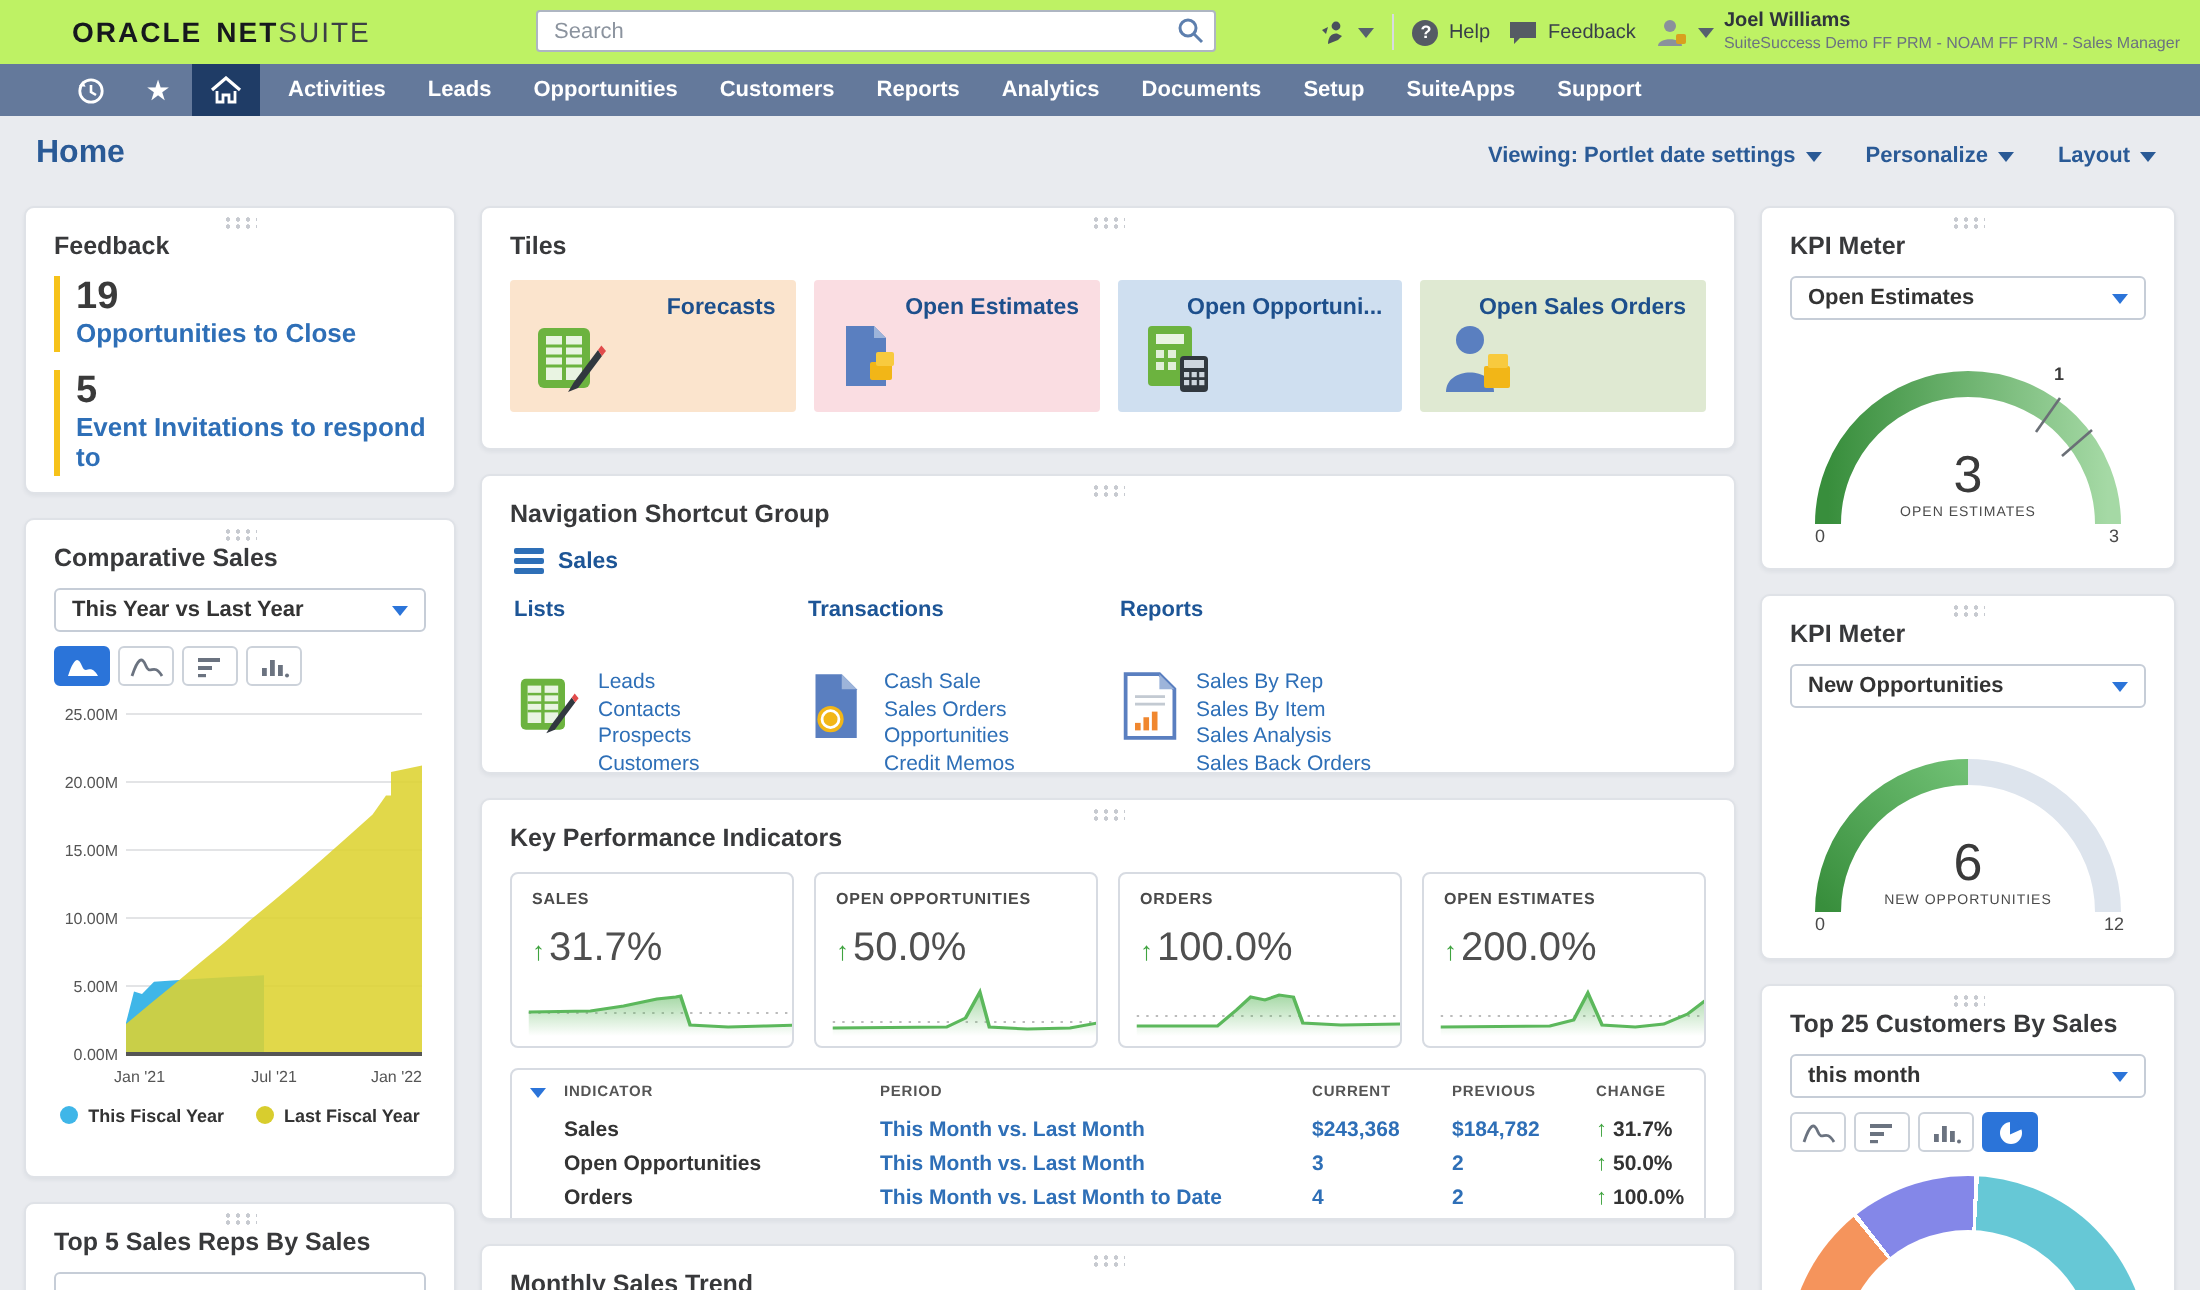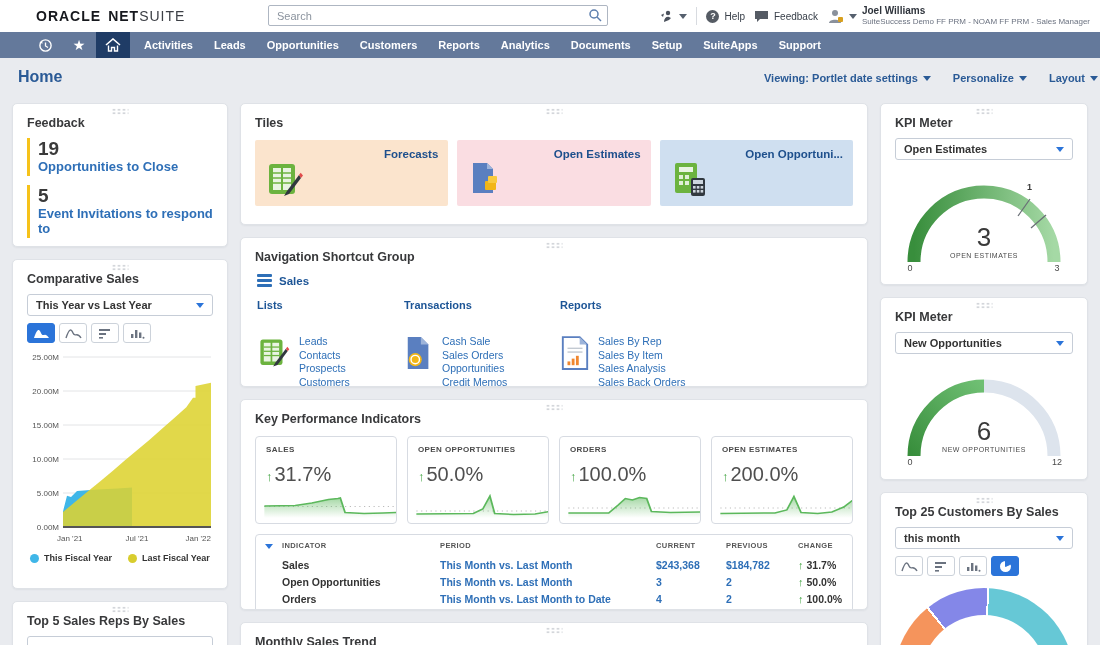--- a/index.html
+++ b/index.html
@@ -1,20 +1,20 @@
 <!DOCTYPE html>
 <html><head>
 <meta charset="utf-8">
 <style>
   * { box-sizing: border-box; margin: 0; padding: 0; }
   html,body { width:1100px; height:645px; overflow:hidden; }
   body { font-family:"Liberation Sans", sans-serif; background:#e9ebef; position:relative; }
 
   
-  .topbar { height:32px; background:#ffffff; position:relative; }
+  .topbar { height:32px; background:#bef264; position:relative; }
   .brand { position:absolute; left:36px; top:8px; font-size:14px; letter-spacing:1px; color:#16181d; white-space:nowrap; }
   .brand .oracle { font-weight:bold; }
   .brand .net { font-weight:bold; margin-left:7px; }
   .brand .suite { font-weight:normal; color:#3c3f45; }
   .searchwrap { position:absolute; left:268px; top:5px; width:340px; height:21px; }
   .searchwrap input { width:100%; height:100%; border:1px solid #aeb6c2; border-radius:2px; padding:0 26px 0 8px; font-size:11px; color:#333; font-family:inherit; }
   .searchwrap input::placeholder { color:#8b939e; }
   .searchwrap .mag { position:absolute; right:6px; top:3px; }
   .top-right { position:absolute; right:10px; top:0; height:32px; display:flex; align-items:center; gap:9px; }
   .tr-item { display:flex; align-items:center; gap:5px; font-size:10px; color:#39404a; cursor:pointer; }
@@ -33,21 +33,21 @@
   .nav-ico { width:34px; height:26px; display:flex; align-items:center; justify-content:center; cursor:pointer; }
   .nav-ico.first { margin-left:28px; }
   .nav-ico.star::before { content:"★"; color:#fff; font-size:14px; }
   .nav-ico.home-active { background:#1f3c66; }
   .nav-items { display:flex; align-items:center; margin-left:14px; gap:21px; }
   .nav-items span { color:#fff; font-size:11px; font-weight:bold; cursor:pointer; white-space:nowrap; }
 
   
   .page-head { height:40px; position:relative;padding-left:24px; }
   .page-title { position:absolute; left:18px; top:10px; font-size:16px; font-weight:bold; color:#2a5a96; }
-  .head-right { position:absolute; right:2px; top:13px; display:flex; gap:22px; }
+  .head-right { position:absolute; right:22px; top:13px; display:flex; gap:22px; }
   .head-right .hr-item { font-size:11px; font-weight:bold; color:#2a5a96; display:flex; align-items:center; gap:5px; cursor:pointer; }
 
   
   .col { position:absolute; top:98px; display:flex; flex-direction:column; gap:12px; padding-top:5px; }
   .col-left  { left:12px;  width:216px; }
   .col-mid   { left:240px; width:628px; }
   .col-right { left:880px; width:208px; }
   .portlet { background:#fff; border:1px solid #dfe2e7; border-radius:5px; box-shadow:0 1px 2px rgba(40,50,60,.06); position:relative; overflow:hidden; }
   .dots { position:absolute; top:4px; left:50%; transform:translateX(-50%); width:17px; height:7px;
           background-image:radial-gradient(circle,#c7cad0 1px,transparent 1.2px); background-size:5px 3.5px; }
@@ -62,21 +62,21 @@
   .icobtn.active { background:#2b74d9; border-color:#2b74d9; color:#fff; }
 
   
   .rem-item { margin:0 14px 9px; border-left:3px solid #f6c21a; padding:1px 0 2px 8px; cursor:pointer; }
   .rem-count { font-size:19px; font-weight:bold; color:#3a3a3a; line-height:1.05; }
   .rem-label { font-size:13px; font-weight:bold; color:#2e6fb7; }
 
   
   .cs-chart { display:block; margin:6px 14px 0; }
   .legend { display:flex; justify-content:center; gap:16px; margin-top:2px; }
-  .legend .li { display:flex; align-items:flex-end; gap:5px; font-size:9px; font-weight:bold; color:#333; }
+  .legend .li { display:flex; align-items:flex-start; gap:5px; font-size:9px; font-weight:bold; color:#333; }
   .legend .dot { width:9px; height:9px; border-radius:50%; }
 
   
   .tiles-row { display:flex; gap:9px; margin:2px 14px 0; }
   .tile { flex:1; height:66px; border-radius:2px; position:relative; cursor:pointer; }
   .tile .t-label { position:absolute; top:8px; right:10px; font-size:11.5px; font-weight:bold; color:#1d4f8c; }
   .tile svg { position:absolute; left:10px; bottom:7px; }
 
   
   .group-label { display:flex; align-items:center; gap:7px; margin:2px 0 12px 16px; font-size:11.5px; font-weight:bold; color:#1d5596; cursor:pointer; }
@@ -386,20 +386,29 @@
             <g fill="#cdd5dd">
               <rect x="23" y="25" width="2.6" height="2.6"></rect>
               <rect x="26.8" y="25" width="2.6" height="2.6"></rect>
               <rect x="30.6" y="25" width="2.6" height="2.6"></rect>
               <rect x="23" y="29" width="2.6" height="2.6"></rect>
               <rect x="26.8" y="29" width="2.6" height="2.6"></rect>
               <rect x="30.6" y="29" width="2.6" height="2.6"></rect>
             </g>
           </svg>
       </div>
+      <div class="tile" style="background: rgb(223, 233, 210);">
+        <span class="t-label">Open Sales Orders</span>
+        <svg width="40" height="38" viewBox="0 0 40 38">
+            <circle cx="15" cy="9" r="7" fill="#5a7fc0"></circle>
+            <path d="M3,35 C3,22 27,22 27,35 Z" fill="#5a7fc0"></path>
+            <rect x="22" y="22" width="13" height="11" rx="1" fill="#f2b617"></rect>
+            <rect x="24" y="16" width="10" height="7" rx="1" fill="#f8ca3e"></rect>
+          </svg>
+      </div>
     </div>
   </div>
 
   <div class="portlet" style="height:150px">
     <div class="dots"></div>
     <h2>Navigation Shortcut Group</h2>
     <div class="group-label">
       <span class="burger">
           <i></i>
           <i></i>

